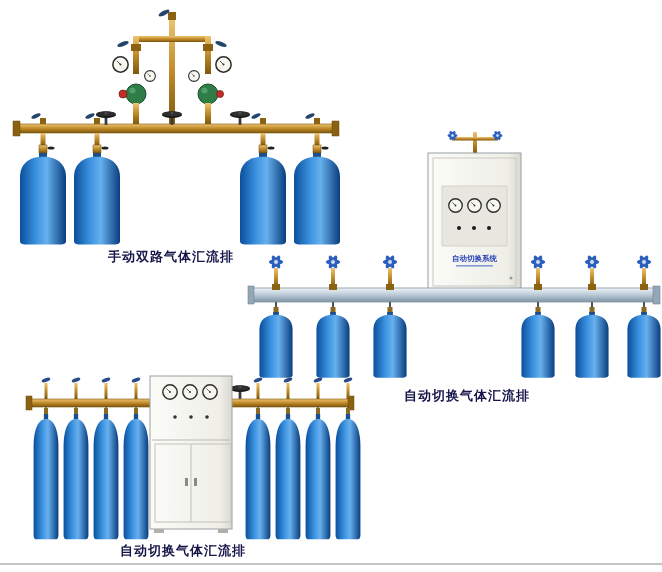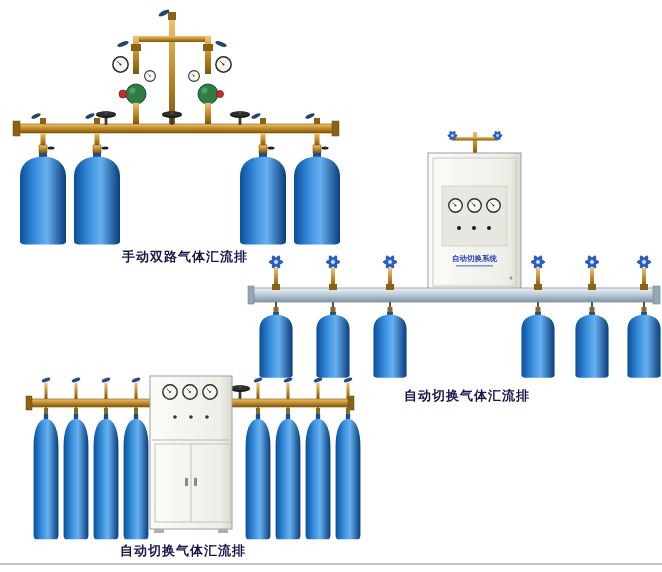--- a/index.html
+++ b/index.html
@@ -152,21 +152,21 @@
   </g>
   <g>
     <rect x="306" y="112" width="6" height="6" fill="#8a6212"></rect>
     <ellipse cx="302" cy="110" rx="5" ry="1.8" fill="#24466e" transform="rotate(-25 302 110)"></ellipse>
     <rect x="306.5" y="127" width="5" height="13" fill="url(#gBrass)"></rect>
     <rect x="305" y="139" width="8" height="8" fill="url(#gBrass)" stroke="#6b4a08" stroke-width="0.5"></rect>
     <ellipse cx="317" cy="142" rx="3.5" ry="1.5" fill="#222"></ellipse>
     <use href="#cyl" x="284" y="147" width="50" height="92"></use>
   </g>
 </svg>
-<div class="caption" style="left:122px; top:248px">手动双路气体汇流排</div>
+<div class="caption" style="left:108px; top:248px">手动双路气体汇流排</div>
 
 <svg class="art" style="left:246px; top:128px" width="416" height="252" viewBox="0 0 416 252">
 
   <g>
     <rect x="227" y="4" width="4" height="22" fill="url(#gBrass)"></rect>
     <rect x="206" y="9" width="46" height="3.5" fill="url(#gBrass)"></rect>
     <use href="#star" x="201" y="2" width="11" height="11"></use>
     <use href="#star" x="246" y="2" width="11" height="11"></use>
   </g>
 

